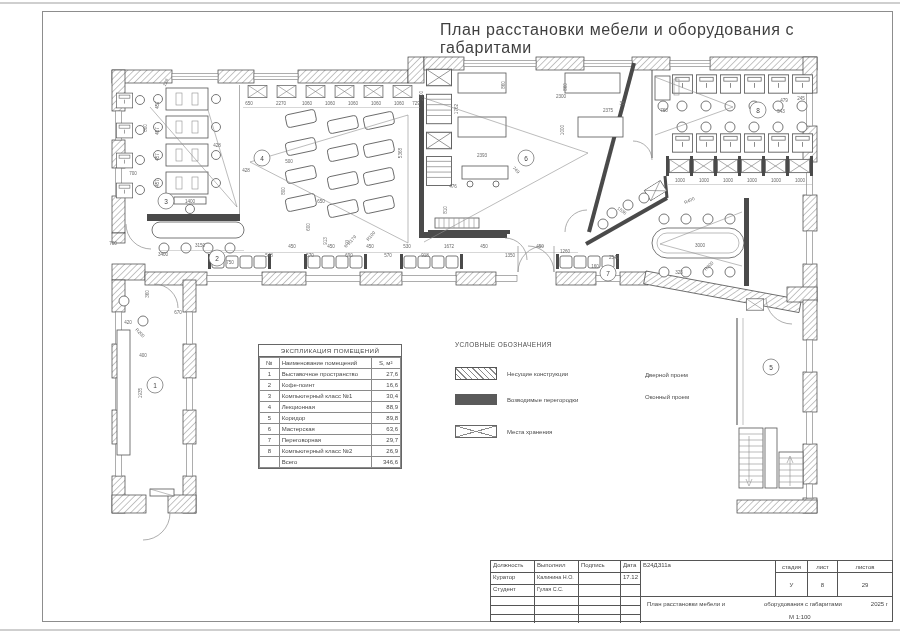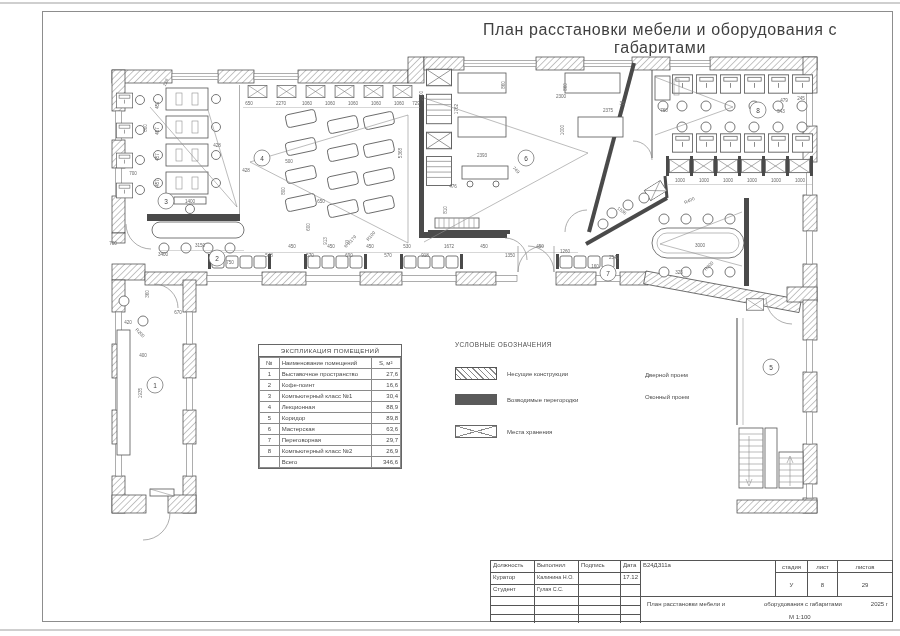--- a/index.html
+++ b/index.html
@@ -1,20 +1,20 @@
 <!DOCTYPE html>
 <html><head>
 <meta charset="utf-8">
 <style>
   html,body{margin:0;padding:0;background:#fff;}
   .sheet{position:relative;width:900px;height:636px;background:#fff;overflow:hidden;
          font-family:"Liberation Sans",sans-serif;color:#3d3d3d;}
   .paper-edge{position:absolute;left:0;width:900px;height:0;border-top:2px solid #cfcfcf;}
   .frame{position:absolute;left:42px;top:11px;width:851px;height:611px;border:1px solid #8d8d8d;box-sizing:border-box;}
-  .main-title{position:absolute;left:440px;top:21px;width:440px;text-align:center;
+  .main-title{position:absolute;left:440px;top:21px;width:440px;text-align:left;
               font-size:16px;letter-spacing:.6px;color:#3f3f3f;}
   svg.plan{position:absolute;left:0;top:0;}
   .w{fill:url(#hp);stroke:#3f3f3f;stroke-width:.7;}
   .win{fill:#fff;stroke:#777;stroke-width:.6;}
   .p{fill:#4a4a4a;stroke:none;}
   .f{fill:#fff;stroke:#555;stroke-width:.8;}
   .fl{fill:none;stroke:#8f8f8f;stroke-width:.6;}
   .door{fill:none;stroke:#8a8a8a;stroke-width:.7;}
   .dl{stroke:#9a9a9a;stroke-width:.4;}
   text.dim{font-family:"Liberation Sans",sans-serif;font-size:4.6px;fill:#6a6a6a;text-anchor:middle;}

